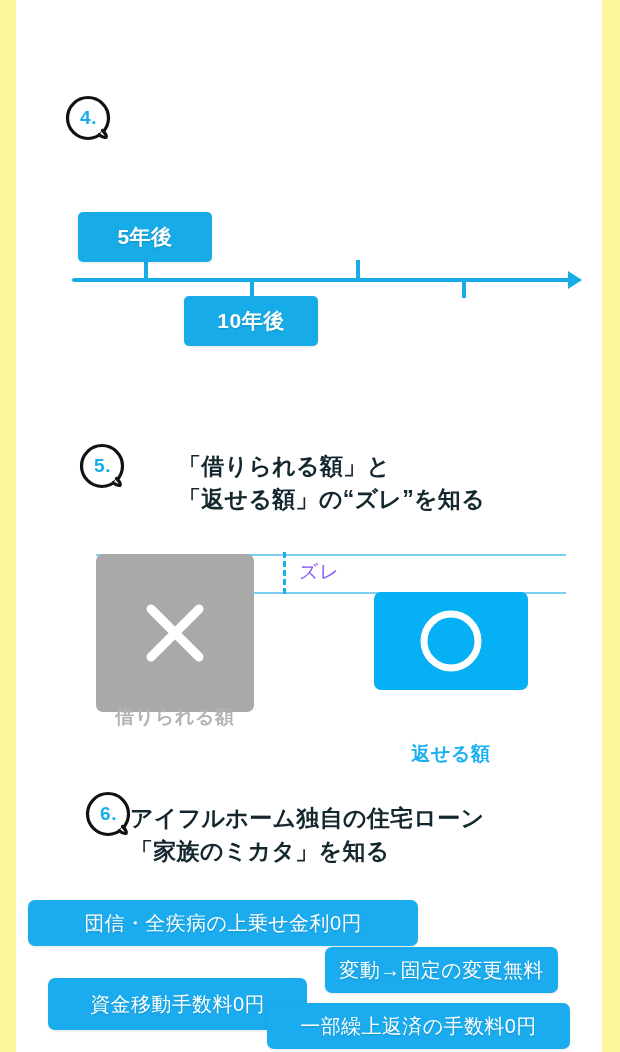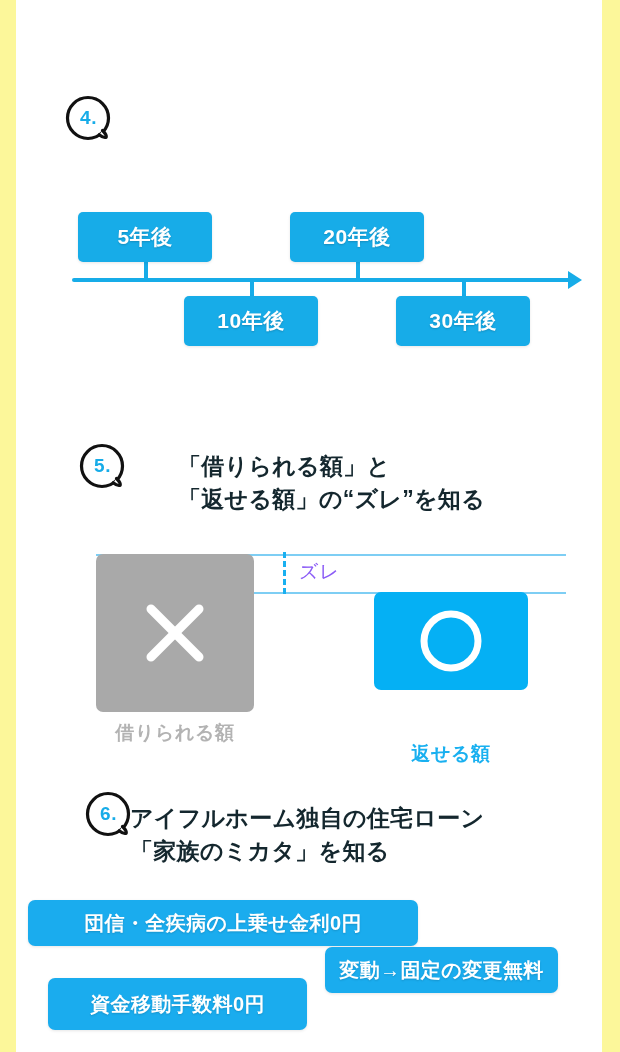--- a/index.html
+++ b/index.html
@@ -79,21 +79,21 @@
     position:absolute;width:0;border-left:3px dashed #19b0f0;
   }
   .zure{
     position:absolute;font-size:19px;font-weight:normal;color:#8b5cf6;
     letter-spacing:1px;
   }
 
   
   .tag{
     position:absolute;background:#1aacee;border-radius:7px;
-    color:#fff;font-size:20px;font-weight:bold;letter-spacing:.4px;
+    color:#fff;font-size:20px;font-weight:normal;letter-spacing:.4px;
     display:flex;align-items:center;justify-content:center;
     text-shadow:0 1px 2px rgba(0,0,0,.15);
     box-shadow:0 1px 3px rgba(0,0,0,.10);
     white-space:nowrap;
   }
 </style>
 </head>
 <body>
 
 <div class="page">
@@ -118,22 +118,20 @@
         <div class="tl-axis" style="left:44px;top:78px;width:498px;"></div>
         <div class="tl-arrow" style="left:540px;top:71px;"></div>
 
         <div class="tl-tick" style="left:116px;top:60px;height:20px;"></div>
         <div class="tl-tick" style="left:222px;top:78px;height:20px;"></div>
         <div class="tl-tick" style="left:328px;top:60px;height:20px;"></div>
         <div class="tl-tick" style="left:434px;top:78px;height:20px;"></div>
 
         <div class="tl-box" style="left:50px;top:12px;width:134px;height:50px;">5年後</div>
         <div class="tl-box" style="left:156px;top:96px;width:134px;height:50px;">10年後</div>
-        <div class="tl-box" style="left:262px;top:12px;width:134px;height:50px;">20年後</div>
-        <div class="tl-box" style="left:368px;top:96px;width:134px;height:50px;">30年後</div>
       </div>
     </div>
 
     <div class="sec" style="top:430px;height:330px;">
 
       <div class="badge" style="left:62px;top:12px;">
         <svg viewBox="0 0 48 48">
           <path d="M24 3.5 C35.3 3.5 44.5 12.7 44.5 24 C44.5 35.3 35.3 44.5 24 44.5 C12.7 44.5 3.5 35.3 3.5 24 C3.5 12.7 12.7 3.5 24 3.5 Z" fill="none" stroke="#111111" stroke-width="3.2" stroke-linecap="round"></path>
           <path d="M38.5 36.5 C41.5 39.5 42.8 41.5 42.2 43.2 C40.6 44.0 38.2 43.2 35.2 40.8" fill="#ffffff" stroke="#111111" stroke-width="3.2" stroke-linecap="round" stroke-linejoin="round"></path>
         </svg>
@@ -149,21 +147,21 @@
         <div class="hline" style="left:80px;top:52px;width:470px;"></div>
         <div class="vdash" style="left:267px;top:12px;height:42px;"></div>
         <div class="zure" style="left:283px;top:19px;">ズレ</div>
 
         <div class="gapbox gray" style="left:80px;top:14px;width:158px;height:158px;">
           <svg width="72" height="72" viewBox="0 0 72 72">
             <line x1="12" y1="12" x2="60" y2="60" stroke="#ffffff" stroke-width="9" stroke-linecap="round"></line>
             <line x1="60" y1="12" x2="12" y2="60" stroke="#ffffff" stroke-width="9" stroke-linecap="round"></line>
           </svg>
         </div>
-        <div class="gaplabel gray" style="left:80px;top:180px;width:158px;">借りられる額</div>
+        <div class="gaplabel gray" style="left:80px;top:164px;width:158px;">借りられる額</div>
 
         <div class="gapbox blue" style="left:358px;top:52px;width:154px;height:98px;">
           <svg width="68" height="68" viewBox="0 0 68 68">
             <circle cx="34" cy="34" r="27" fill="none" stroke="#ffffff" stroke-width="7"></circle>
           </svg>
         </div>
         <div class="gaplabel blue" style="left:358px;top:158px;width:154px;">返せる額</div>
       </div>
     </div>
 
@@ -176,16 +174,17 @@
         </svg>
         <div class="badge-num">6.</div>
       </div>
 
       <div class="head" style="left:114px;top:22px;width:476px;">アイフルホーム独自の住宅ローン
 「家族のミカタ」を知る</div>
 
       <div class="tag" style="left:12px;top:120px;width:390px;height:46px;">団信・全疾病の上乗せ金利0円</div>
       <div class="tag" style="left:309px;top:167px;width:233px;height:46px;">変動→固定の変更無料</div>
       <div class="tag" style="left:32px;top:198px;width:259px;height:52px;">資金移動手数料0円</div>
+      <div class="tag" style="left:251px;top:223px;width:303px;height:46px;">一部繰上返済の手数料0円</div>
     </div>
 
   </div>
 </div>
 
 </body></html>

